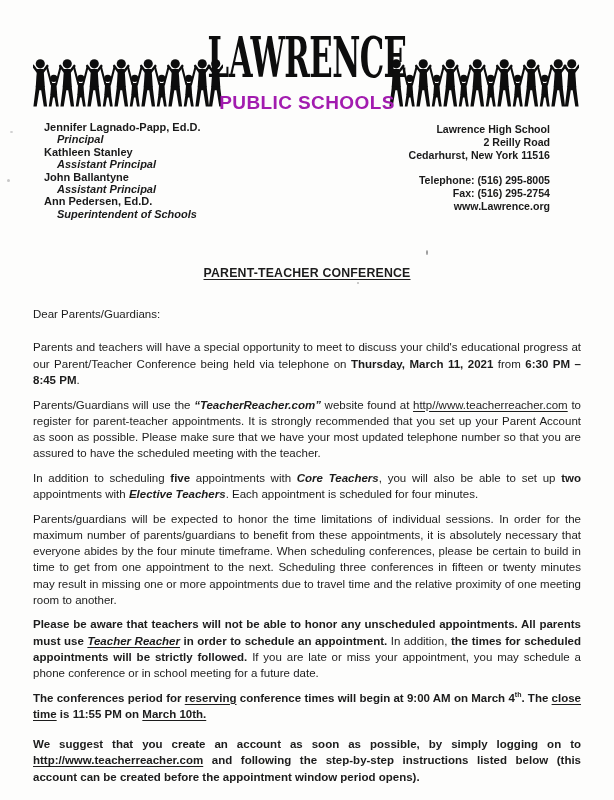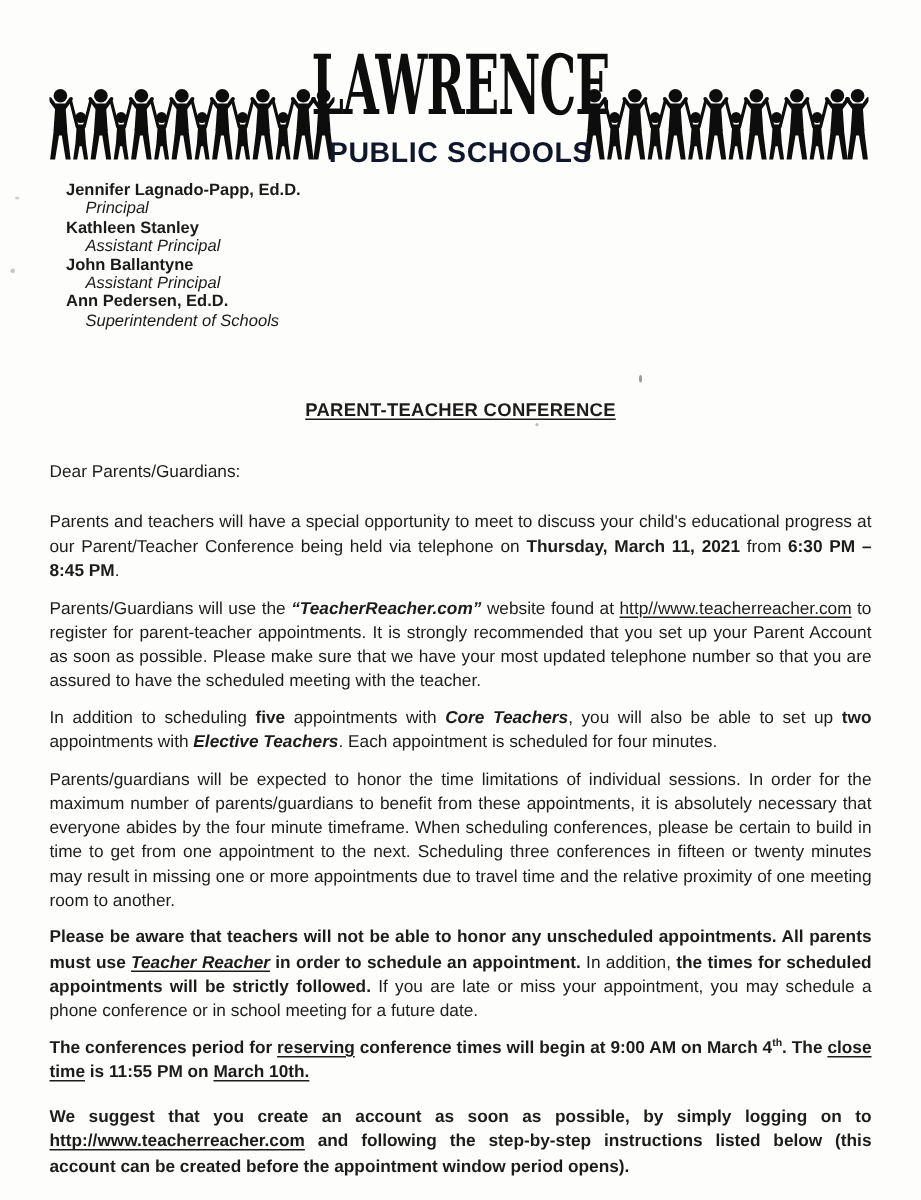--- a/index.html
+++ b/index.html
@@ -28,30 +28,30 @@
     letter-spacing:-1px;
     transform:scaleX(.58) scaleY(1.04);
     color:#0d0d0d;
     white-space:nowrap;
   }
   .school-type{
     position:absolute;top:92px;left:0;right:0;
     text-align:center;
     font-size:19px;font-weight:bold;
     letter-spacing:.4px;
-    color:#0f172a;
+    color:#a21caf;
   }
   
   .staff{
     position:absolute;left:44px;top:121px;
     font-size:11px;line-height:12.4px;
     color:#1a1a1a;
   }
   .staff .nm{font-weight:bold;}
-  .staff .ti{font-style:italic;padding-left:13px;font-weight:400;}
+  .staff .ti{font-style:italic;padding-left:13px;font-weight:700;}
   .info{
     position:absolute;right:64px;top:123px;
     text-align:right;
     font-size:10.6px;line-height:13px;
     font-weight:bold;color:#1a1a1a;
   }
   .info .gap{height:12px;}
   
   .letter{
     position:absolute;left:33px;right:33px;top:250px;
@@ -147,20 +147,29 @@
     <div class="nm">Jennifer Lagnado-Papp, Ed.D.</div>
     <div class="ti">Principal</div>
     <div class="nm">Kathleen Stanley</div>
     <div class="ti">Assistant Principal</div>
     <div class="nm">John Ballantyne</div>
     <div class="ti">Assistant Principal</div>
     <div class="nm">Ann Pedersen, Ed.D.</div>
     <div class="ti">Superintendent of Schools</div>
   </div>
 
+  <div class="info">
+    <div>Lawrence High School</div>
+    <div>2 Reilly Road</div>
+    <div>Cedarhurst, New York 11516</div>
+    <div class="gap"></div>
+    <div>Telephone: (516) 295-8005</div>
+    <div>Fax: (516) 295-2754</div>
+    <div>www.Lawrence.org</div>
+  </div>
 
   <div class="letter">
     <div class="subject">
       <span>PARENT-TEACHER CONFERENCE</span>
     </div>
     <p class="salutation">Dear Parents/Guardians:</p>
     <p class="par"><span>Parents and teachers will have a special opportunity to meet to discuss your child's educational progress at our Parent/Teacher Conference being held via telephone on </span><span class="b">Thursday, March 11, 2021</span><span> from </span><span class="b">6:30 PM – 8:45 PM</span><span>.</span></p>
     <p class="par"><span>Parents/Guardians will use the </span><span class="b i">“TeacherReacher.com”</span><span> website found at </span><span class="u">http//www.teacherreacher.com</span><span> to register for parent-teacher appointments.  It is strongly recommended that you set up your Parent Account as soon as possible. Please make sure that we have your most updated telephone number so that you are assured to have the scheduled meeting with the teacher.</span></p>
     <p class="par"><span>In addition to scheduling </span><span class="b">five</span><span> appointments with </span><span class="b i">Core Teachers</span><span>, you will also be able to set up </span><span class="b">two</span><span> appointments with </span><span class="b i">Elective Teachers</span><span>.  Each appointment is scheduled for four minutes.</span></p>
     <p class="par"><span>Parents/guardians will be expected to honor the time limitations of individual sessions.  In order for the maximum number of parents/guardians to benefit from these appointments, it is absolutely necessary that everyone abides by the four minute timeframe.  When scheduling conferences, please be certain to build in time to get from one appointment to the next.  Scheduling three conferences in fifteen or twenty minutes may result in missing one or more appointments due to travel time and the relative proximity of one meeting room to another.</span></p>

